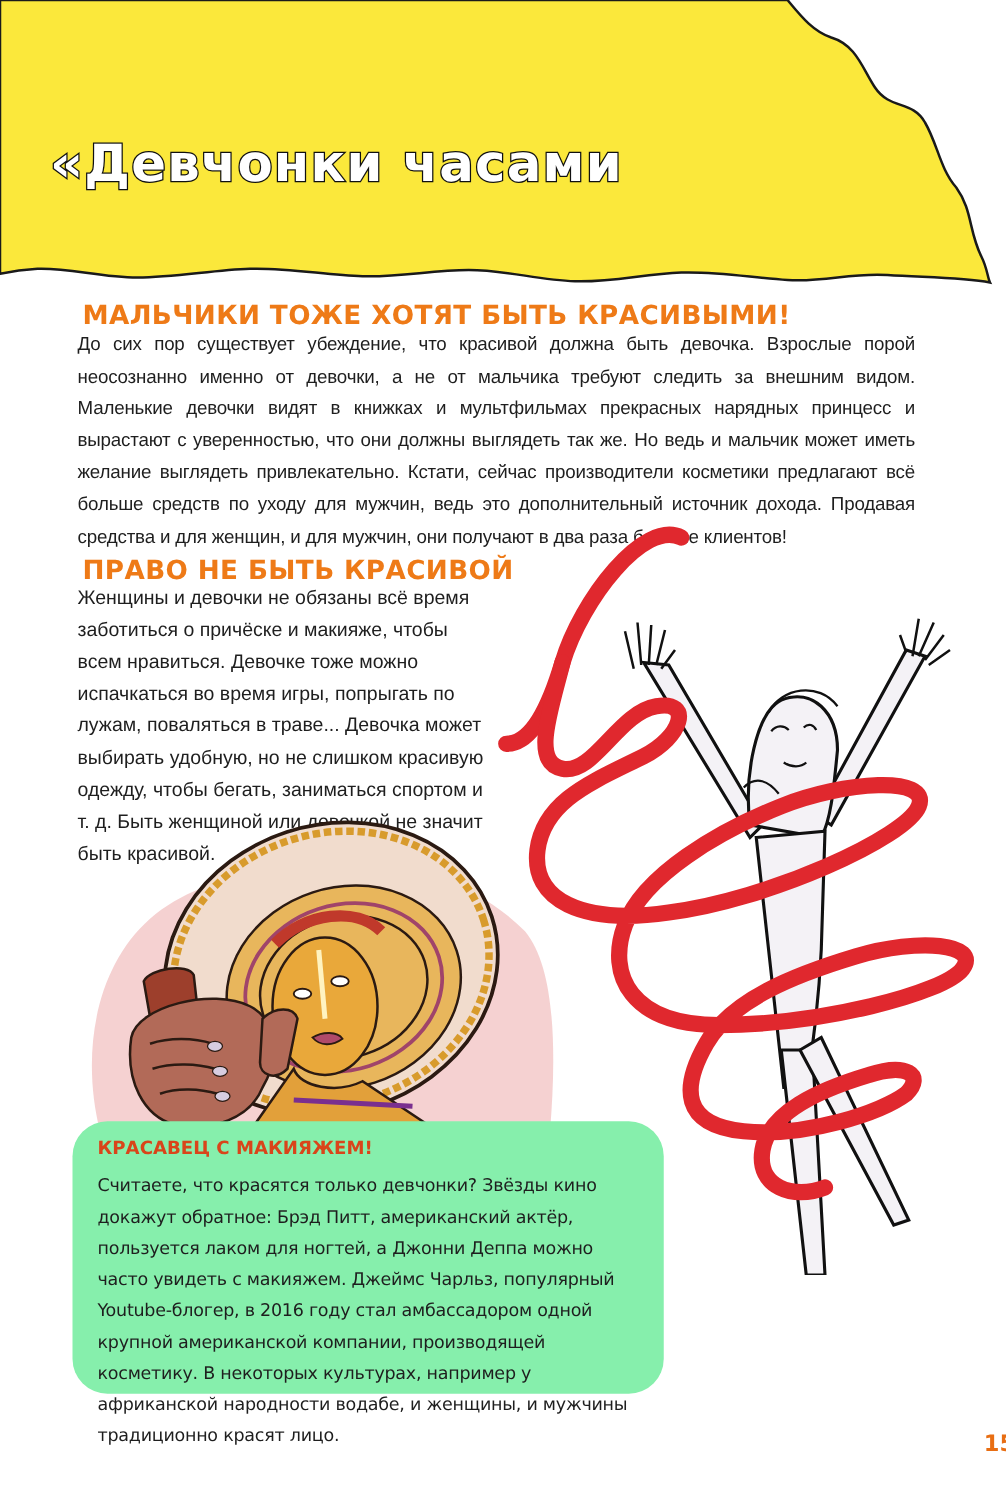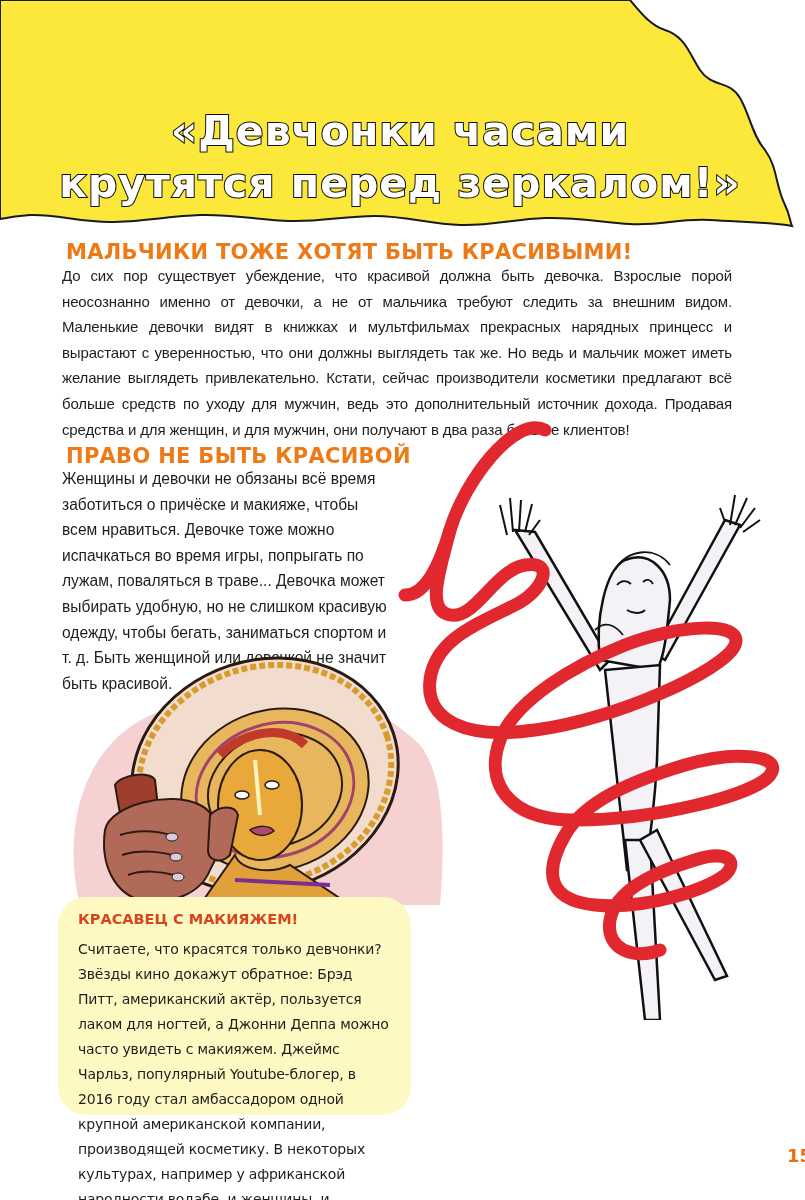--- a/index.html
+++ b/index.html
@@ -5,21 +5,20 @@
     html, body { margin: 0; padding: 0; }
     body {
       width: 805px; height: 1200px; position: relative; overflow: hidden;
       background: #ffffff;
       font-family: "Liberation Sans", "DejaVu Sans", sans-serif;
       color: #1f1f1f;
     }
     .banner-svg { position: absolute; left: 0; top: 0; width: 805px; height: 230px; }
     .title {
       position: absolute; left: 40px; top: 78px; width: 720px;
-      text-align: center;
       font-family: "DejaVu Sans", sans-serif;
       font-weight: bold;
       font-size: 41px; line-height: 52px;
       color: #ffffff;
       letter-spacing: 1px;
       -webkit-text-stroke: 2px #111;
       paint-order: stroke fill;
       text-shadow: 0 0 1px #111;
     }
     .title .line { display: block; }
@@ -39,22 +38,22 @@
       margin: 0;
     }
     #sec1-title { left: 62px; top: 236px; }
     #sec1-text { left: 62px; top: 263px; width: 670px; text-align: justify; font-size: 15px; letter-spacing: -0.15px; }
     #sec2-title { left: 62px; top: 440px; text-align: right; }
     #sec2-text { left: 62px; top: 466px; width: 330px; font-size: 15.6px; line-height: 25.6px; }
     .illus { position: absolute; }
     #woman-illus { left: 60px; top: 655px; width: 385px; height: 250px; }
     #ribbon-illus { left: 395px; top: 420px; width: 410px; height: 600px; }
     .info-box {
-      position: absolute; left: 58px; top: 897px; width: 353px; height: 218px;
-      background: #fef9c3;
+      position: absolute; left: 58px; top: 897px; width: 473px; height: 218px;
+      background: #86efac;
       border-radius: 28px 28px 28px 28px;
       box-sizing: border-box;
       padding: 14px 20px 0 20px;
     }
     .info-box h3 {
       margin: 0 0 10px 0;
       font-family: "DejaVu Sans", sans-serif;
       font-weight: bold; font-size: 14.5px;
       color: #d9451a;
     }
@@ -73,21 +72,20 @@
   </style>
 </head>
 <body>
 
 <svg class="banner-svg" viewBox="0 0 805 230" xmlns="http://www.w3.org/2000/svg">
   <path d="M0,0 L630,0 C640,12 650,25 665,30 C685,36 690,55 700,70 C712,88 730,80 740,98 C750,115 752,135 765,150 C778,168 775,185 785,205 C790,215 790,222 792,226 C770,222 740,222 710,220 C680,218 660,226 630,224 C600,222 575,217 545,218 C515,219 490,226 460,225 C430,224 405,216 375,216 C345,216 320,222 290,221 C260,220 230,214 200,215 C170,216 140,222 110,222 C80,222 55,214 30,215 C15,216 5,218 0,219 Z" fill="#fbe83b" stroke="#1a1a1a" stroke-width="2"></path>
 </svg>
 
 <h1 class="title">
   <span class="line">«Девчонки часами</span>
-  <span class="line">крутятся перед зеркалом!»</span>
 </h1>
 
 <h2 id="sec1-title" class="h-orange">МАЛЬЧИКИ ТОЖЕ ХОТЯТ БЫТЬ КРАСИВЫМИ!</h2>
 <p id="sec1-text" class="para">До сих пор существует убеждение, что красивой должна быть девочка. Взрослые порой неосознанно именно от девочки, а не от мальчика требуют следить за внешним видом. Маленькие девочки видят в книжках и мультфильмах прекрасных нарядных принцесс и вырастают с уверенностью, что они должны выглядеть так же. Но ведь и мальчик может иметь желание выглядеть привлекательно. Кстати, сейчас производители косметики предлагают всё больше средств по уходу для мужчин, ведь это дополнительный источник дохода. Продавая средства и для женщин, и для мужчин, они получают в два раза больше клиентов!</p>
 
 <h2 id="sec2-title" class="h-orange">ПРАВО НЕ БЫТЬ КРАСИВОЙ</h2>
 <p id="sec2-text" class="para">Женщины и девочки не обязаны всё время заботиться о причёске и макияже, чтобы всем нравиться. Девочке тоже можно испачкаться во время игры, попрыгать по лужам, поваляться в траве... Девочка может выбирать удобную, но не слишком красивую одежду, чтобы бегать, заниматься спортом и т. д. Быть женщиной или девочкой не значит быть красивой.</p>
 
 <svg id="woman-illus" class="illus" viewBox="0 0 385 250" xmlns="http://www.w3.org/2000/svg">
   <path d="M20,250 C5,190 15,120 60,80 C100,45 160,40 200,35 C260,30 320,50 360,90 C385,120 385,190 380,250 Z" fill="#f3c9c9" opacity="0.85"></path>

